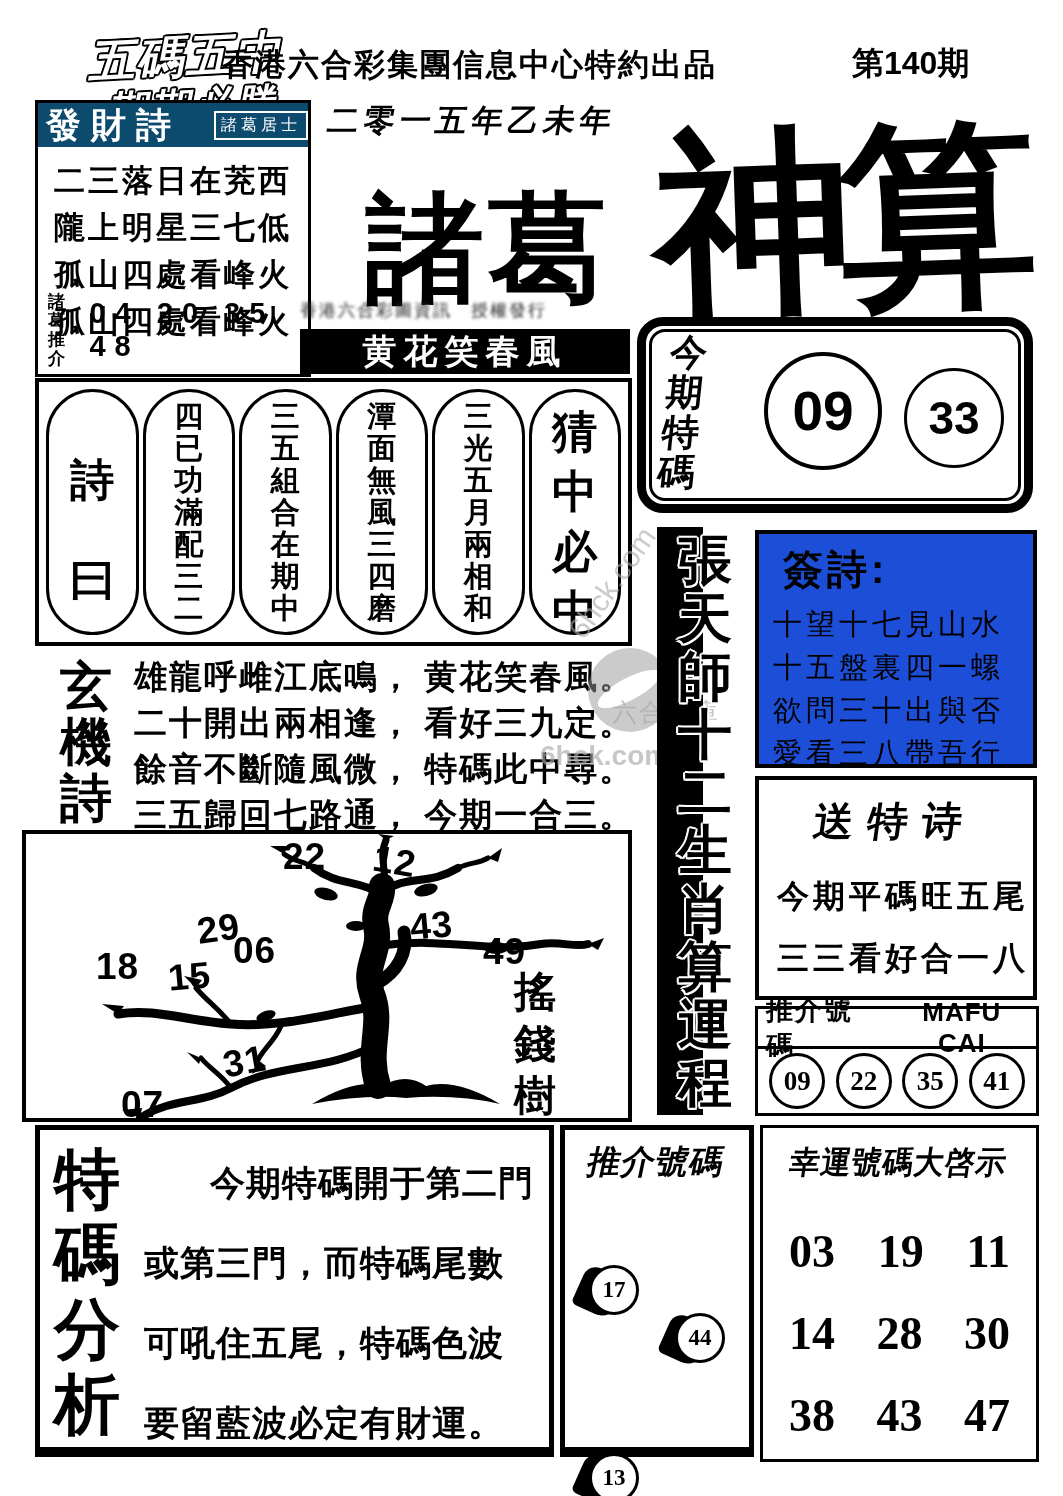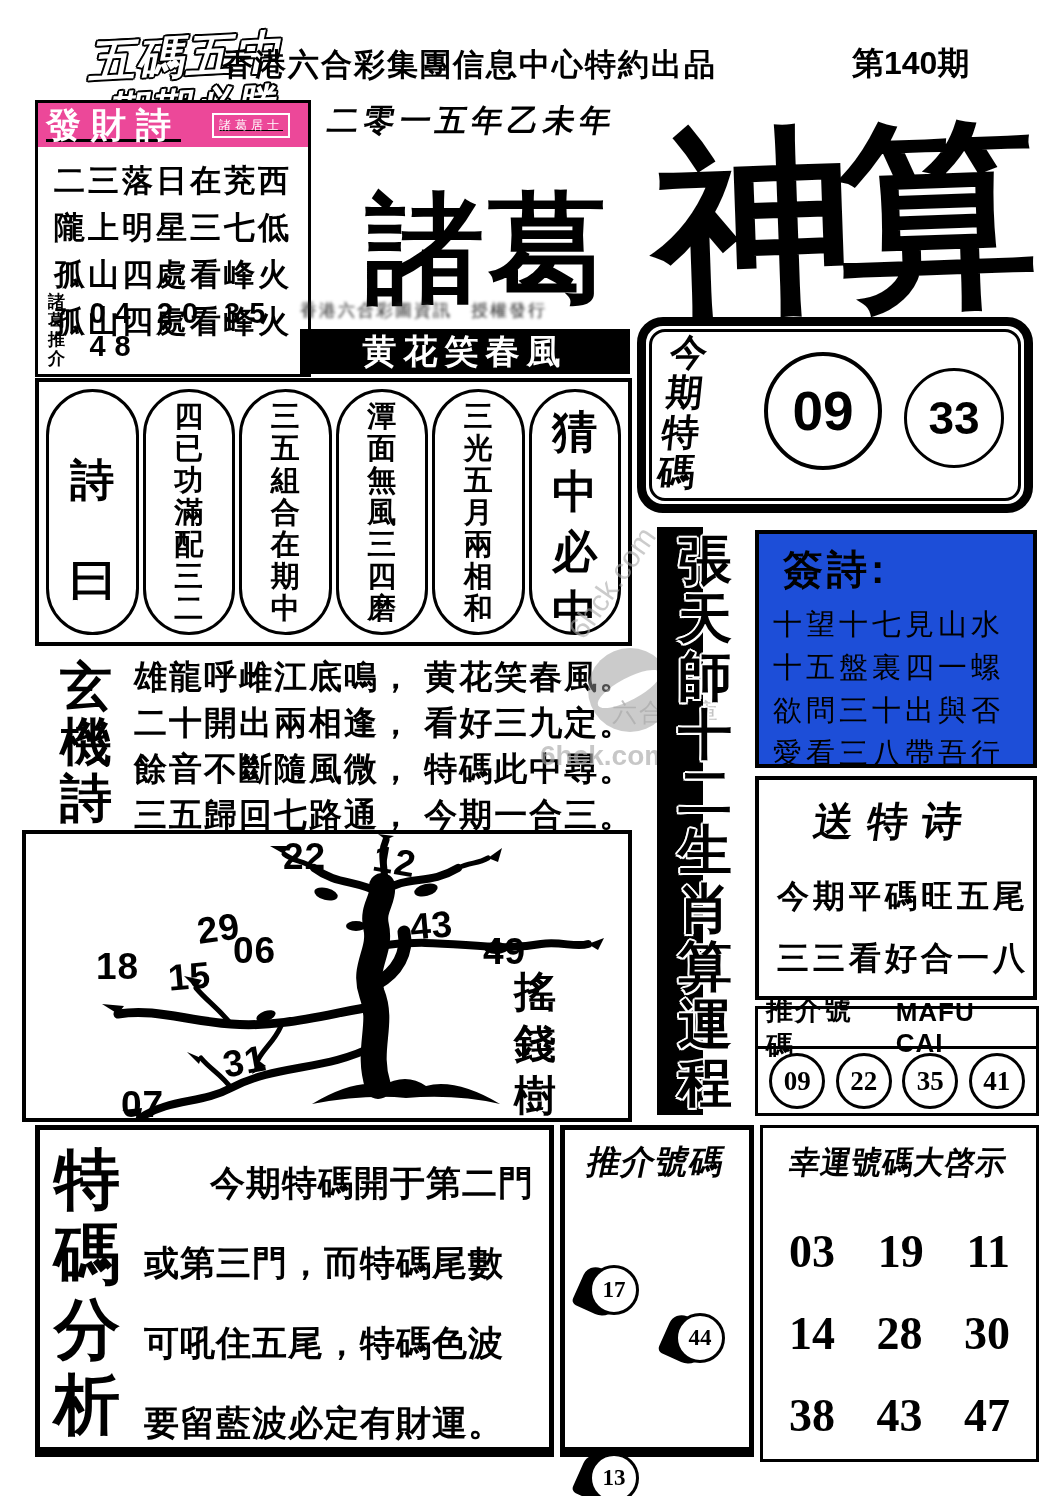--- a/index.html
+++ b/index.html
@@ -36,23 +36,23 @@
 <div id="page">
 
   <div class="abs" style="left:88px;top:26px;transform:skewX(-14deg) rotate(-3deg);">
     <div class="logo-row" style="font-size:46px;">五碼五中</div>
     <div class="logo-row" style="font-size:40px;margin:-8px 0 0 28px;">期期必勝</div>
   </div>
   <div class="abs" style="left:222px;top:44px;font-size:31px;font-weight:900;letter-spacing:2px;">香港六合彩集團信息中心特約出品</div>
   <div class="abs" style="left:852px;top:42px;font-size:32px;font-weight:900;">第140期</div>
 
   <div class="abs bx" style="left:35px;top:100px;width:276px;height:277px;">
-    <div style="height:44px;background:#ec4899;display:flex;align-items:center;text-decoration:underline;">
+    <div style="height:44px;background:#0c4a6e;display:flex;align-items:center;">
       <span style="color:#fff;font-size:35px;font-weight:900;letter-spacing:10px;padding-left:8px;">發財詩</span>
-      <span style="margin-left:auto;margin-right:18px;border:2px solid #fff;color:#fff;font-size:12px;letter-spacing:4px;padding:2px 5px;">諸葛居士</span>
+      <span style="margin-left:auto;margin-right:0;border:2px solid #fff;color:#fff;font-size:16px;letter-spacing:4px;padding:2px 5px;">諸葛居士</span>
     </div>
     <div class="serif" style="margin-top:10px;text-align:center;font-size:31px;font-weight:700;line-height:47px;letter-spacing:3px;">
       <div>二三落日在茺西</div>
       <div>隴上明星三七低</div>
       <div>孤山四處看峰火</div>
       <div>孤山四處看峰火</div>
     </div>
     <div class="abs" style="left:10px;bottom:6px;display:flex;align-items:center;">
       <div style="font-size:17px;font-weight:900;line-height:19px;">
         <div>諸葛</div>
@@ -244,21 +244,21 @@
     <div class="serif" style="text-align:center;padding-top:14px;font-size:40px;font-weight:900;letter-spacing:14px;transform:skewX(-8deg);">送特诗</div>
     <div class="serif" style="padding:16px 0 0 18px;font-size:32px;font-weight:700;line-height:62px;letter-spacing:4px;">
       <div>今期平碼旺五尾</div>
       <div>三三看好合一八</div>
     </div>
   </div>
 
   <div class="abs" style="left:755px;top:1006px;width:284px;height:110px;border:3px solid #000;box-sizing:border-box;background:#fff;">
     <div style="height:37px;border-bottom:3px solid #000;display:flex;align-items:center;padding:0 8px;">
       <span style="font-size:27px;font-weight:900;letter-spacing:2px;">推介號碼</span>
-      <span style="font-size:26px;font-weight:800;margin-left:16px;letter-spacing:1px;">MAFU CAI</span>
+      <span style="font-size:26px;font-weight:800;margin-left:16px;letter-spacing:1px;text-align:center;">MAFU CAI</span>
     </div>
     <div style="display:flex;justify-content:space-around;align-items:center;height:64px;padding:0 6px;">
       <div class="circle serif" style="width:50px;height:50px;font-size:27px;font-weight:700;">09</div>
       <div class="circle serif" style="width:50px;height:50px;font-size:27px;font-weight:700;">22</div>
       <div class="circle serif" style="width:50px;height:50px;font-size:27px;font-weight:700;">35</div>
       <div class="circle serif" style="width:50px;height:50px;font-size:27px;font-weight:700;">41</div>
     </div>
   </div>
 
   <div class="abs" style="left:35px;top:1125px;width:519px;height:332px;border:5px solid #000;border-bottom-width:10px;box-sizing:border-box;background:#fff;">

